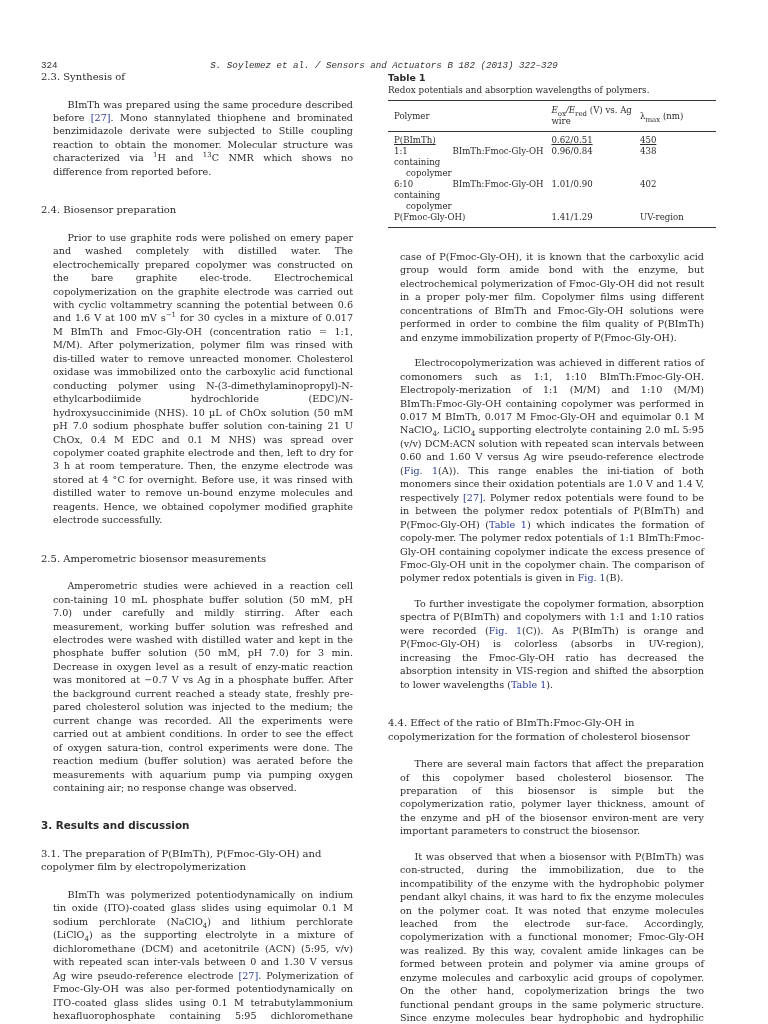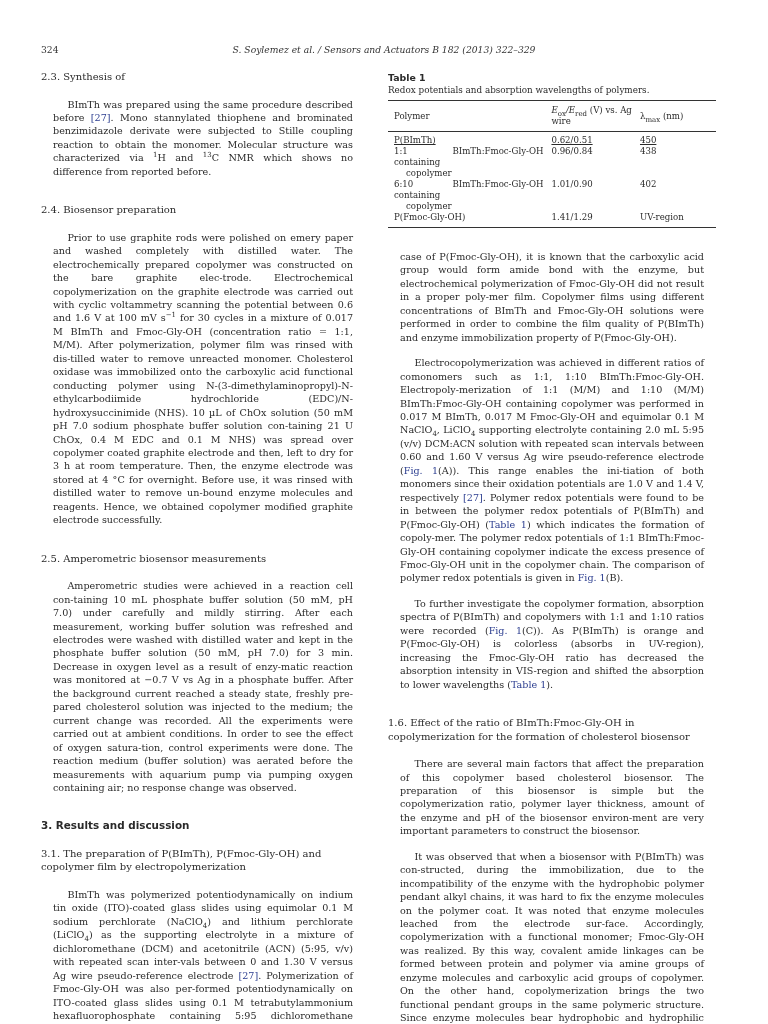--- a/index.html
+++ b/index.html
@@ -1,20 +1,20 @@
 <!DOCTYPE html>
 <html><head>
 <meta charset="utf-8">
 <style>
   html, body { margin: 0; padding: 0; background: #ffffff; }
   body { width: 768px; height: 1024px; position: relative; overflow: hidden;
          font-family: "DejaVu Serif", "Liberation Serif", serif; color: #2a2a2a; }
   .page { position: absolute; left: 0; top: 0; width: 768px; height: 1024px; }
-  .running-head { position: absolute; top: 44px; left: 41px; right: 41px; height: 14px;
-                  font-size: 9.2px; color: #333; }
+  .running-head { position: absolute; top: 60px; left: 41px; right: 41px; height: 14px;
+                  font-size: 9.2px; color: #333; font-family: Liberation Mono, monospace; }
   .running-head .pno { position: absolute; left: 0; top: 0; }
   .running-head .journal { position: absolute; left: 0; right: 0; text-align: center; font-style: italic; }
   .col { position: absolute; top: 70px; width: 324px; font-size: 9.6px; line-height: 13.45px;
          text-align: justify; hyphens: manual; }
   .col.left { left: 41px; }
   .col.right { left: 388px; width: 328px; }
   p { margin: 12px; text-indent: 1.5em; }
   p.noindent { text-indent: 0; }
   h3.sub { font-weight: normal; font-size: 10px; line-height: 13.5px;
            margin: 0 0 14px 0; text-align: left; }
@@ -108,20 +108,20 @@
     </div>
 
     <div style="height:10px"></div>
 
     <p class="noindent">case of P(Fmoc-Gly-OH), it is known that the carboxylic acid group would form amide bond with the enzyme, but electrochemical polymerization of Fmoc-Gly-OH did not result in a proper poly-mer film. Copolymer films using different concentrations of BImTh and Fmoc-Gly-OH solutions were performed in order to combine the film quality of P(BImTh) and enzyme immobilization property of P(Fmoc-Gly-OH).</p>
     <p><span>Electrocopolymerization was achieved in different ratios of comonomers such as 1:1, 1:10 BImTh:Fmoc-Gly-OH. Electropoly-merization of 1:1 (M/M) and 1:10 (M/M) BImTh:Fmoc-Gly-OH containing copolymer was performed in 0.017 M BImTh, 0.017 M Fmoc-Gly-OH and equimolar 0.1 M NaClO</span><sub>4</sub><span>, LiClO</span><sub>4</sub><span> supporting electrolyte containing 2.0 mL 5:95 (v/v) DCM:ACN solution with repeated scan intervals between 0.60 and 1.60 V versus Ag wire pseudo-reference electrode (</span><a class="ref">Fig. 1</a><span>(A)). This range enables the ini-tiation of both monomers since their oxidation potentials are 1.0 V and 1.4 V, respectively </span><a class="ref">[27]</a><span>. Polymer redox potentials were found to be in between the polymer redox potentials of P(BImTh) and P(Fmoc-Gly-OH) (</span><a class="ref">Table 1</a><span>) which indicates the formation of copoly-mer. The polymer redox potentials of 1:1 BImTh:Fmoc-Gly-OH containing copolymer indicate the excess presence of Fmoc-Gly-OH unit in the copolymer chain. The comparison of polymer redox potentials is given in </span><a class="ref">Fig. 1</a><span>(B).</span></p>
     <p><span>To further investigate the copolymer formation, absorption spectra of P(BImTh) and copolymers with 1:1 and 1:10 ratios were recorded (</span><a class="ref">Fig. 1</a><span>(C)). As P(BImTh) is orange and P(Fmoc-Gly-OH) is colorless (absorbs in UV-region), increasing the Fmoc-Gly-OH ratio has decreased the absorption intensity in VIS-region and shifted the absorption to lower wavelengths (</span><a class="ref">Table 1</a><span>).</span></p>
 
     <div class="gap"></div>
     <h3 class="sub">
-      <span>1.6.  Effect of the ratio of BImTh:Fmoc-Gly-OH in</span><br>
+      <span>4.4.  Effect of the ratio of BImTh:Fmoc-Gly-OH in</span><br>
       <span>copolymerization for the formation of cholesterol biosensor</span>
     </h3>
     <p>There are several main factors that affect the preparation of this copolymer based cholesterol biosensor. The preparation of this biosensor is simple but the copolymerization ratio, polymer layer thickness, amount of the enzyme and pH of the biosensor environ-ment are very important parameters to construct the biosensor.</p>
     <p>It was observed that when a biosensor with P(BImTh) was con-structed, during the immobilization, due to the incompatibility of the enzyme with the hydrophobic polymer pendant alkyl chains, it was hard to fix the enzyme molecules on the polymer coat. It was noted that enzyme molecules leached from the electrode sur-face. Accordingly, copolymerization with a functional monomer; Fmoc-Gly-OH was realized. By this way, covalent amide linkages can be formed between protein and polymer via amine groups of enzyme molecules and carboxylic acid groups of copolymer. On the other hand, copolymerization brings the two functional pendant groups in the same polymeric structure. Since enzyme molecules bear hydrophobic and hydrophilic parts in its huge structure, alkyl chains in copolymer also involve in the interactions with the pro-tein which brings the enhanced stability and well immobilization. The surface which is coated with the conducting polymer has the functional carboxylic acid groups as well as the alkyl chains pro-viding both hydrophilic and hydrophobic nature to the matrix. In the immobilization procedure, amino groups of the enzyme</p>
   </div>
 
 </div>
 
 </body></html>

